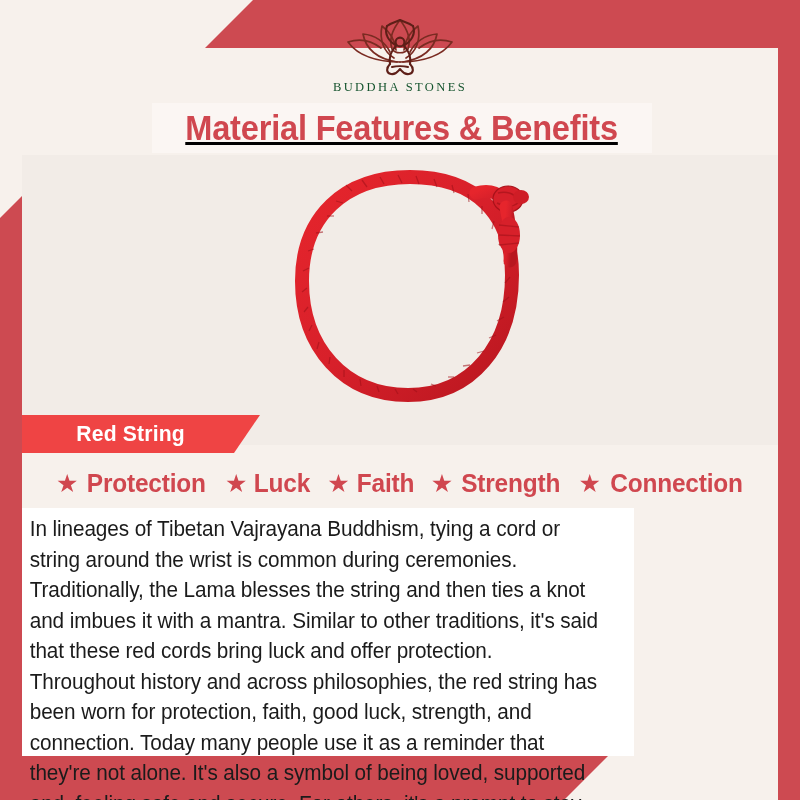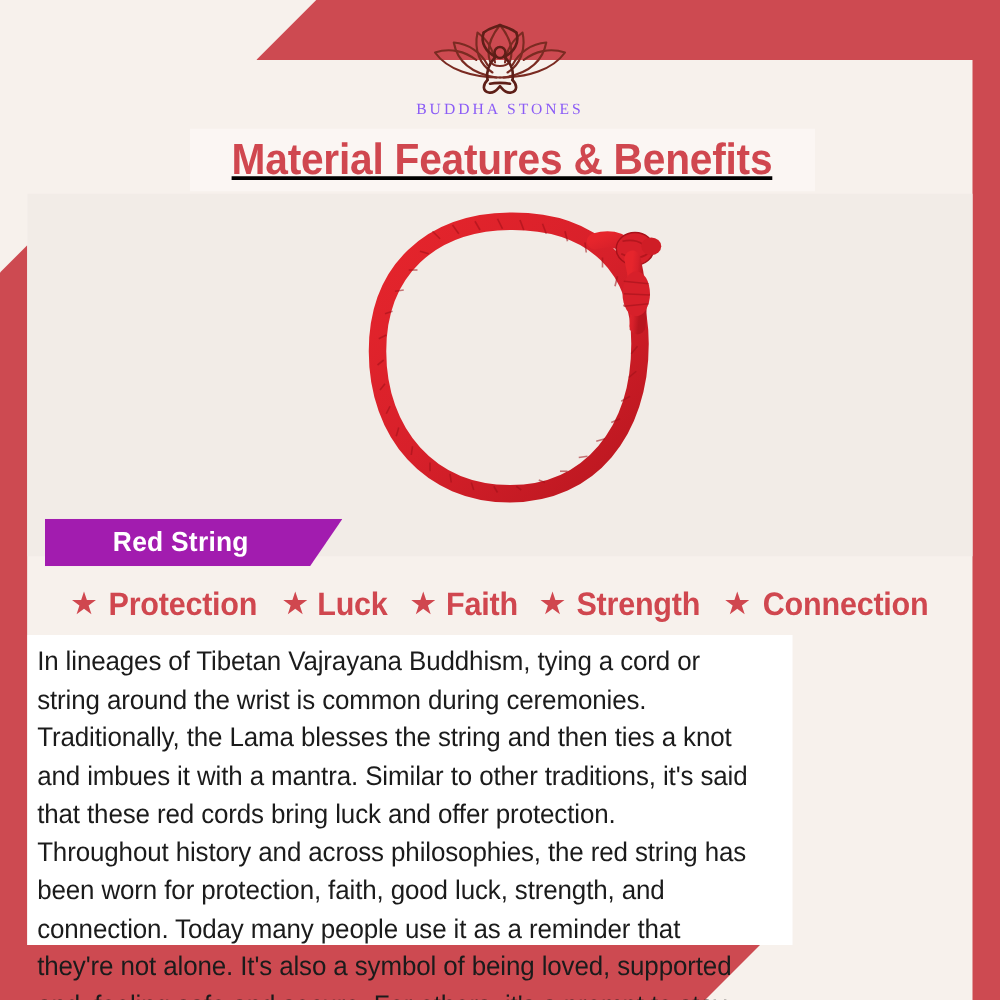--- a/index.html
+++ b/index.html
@@ -73,21 +73,21 @@
   .logo-mark {
     width: 132px;
     height: 66px;
     display: block;
   }
   .logo-text {
     margin-top: 2px;
     font-family: "Liberation Serif", serif;
     font-size: 12.5px;
     letter-spacing: 2.4px;
-    color: #8b5cf6;
+    color: #14532d;
     font-weight: 400;
   }
 
   
   .title-banner {
     position: absolute;
     top: 103px;
     left: 152px;
     width: 500px;
     height: 50px;
@@ -123,24 +123,24 @@
     top: 8px;
     left: 218px;
     width: 340px;
     height: 270px;
   }
 
   
   .label-banner {
     position: absolute;
     top: 415px;
-    left: 36px;
+    left: 22px;
     width: 238px;
     height: 38px;
-    background: #a21caf;
+    background: #ef4444;
     clip-path: polygon(0 0, 100% 0, calc(100% - 26px) 100%, 0 100%);
     display: flex;
     align-items: center;
     z-index: 6;
   }
   .label-text {
     margin-left: 52px;
     color: #ffffff;
     font-family: "Liberation Sans Narrow", "Liberation Sans", sans-serif;
     font-weight: bold;

